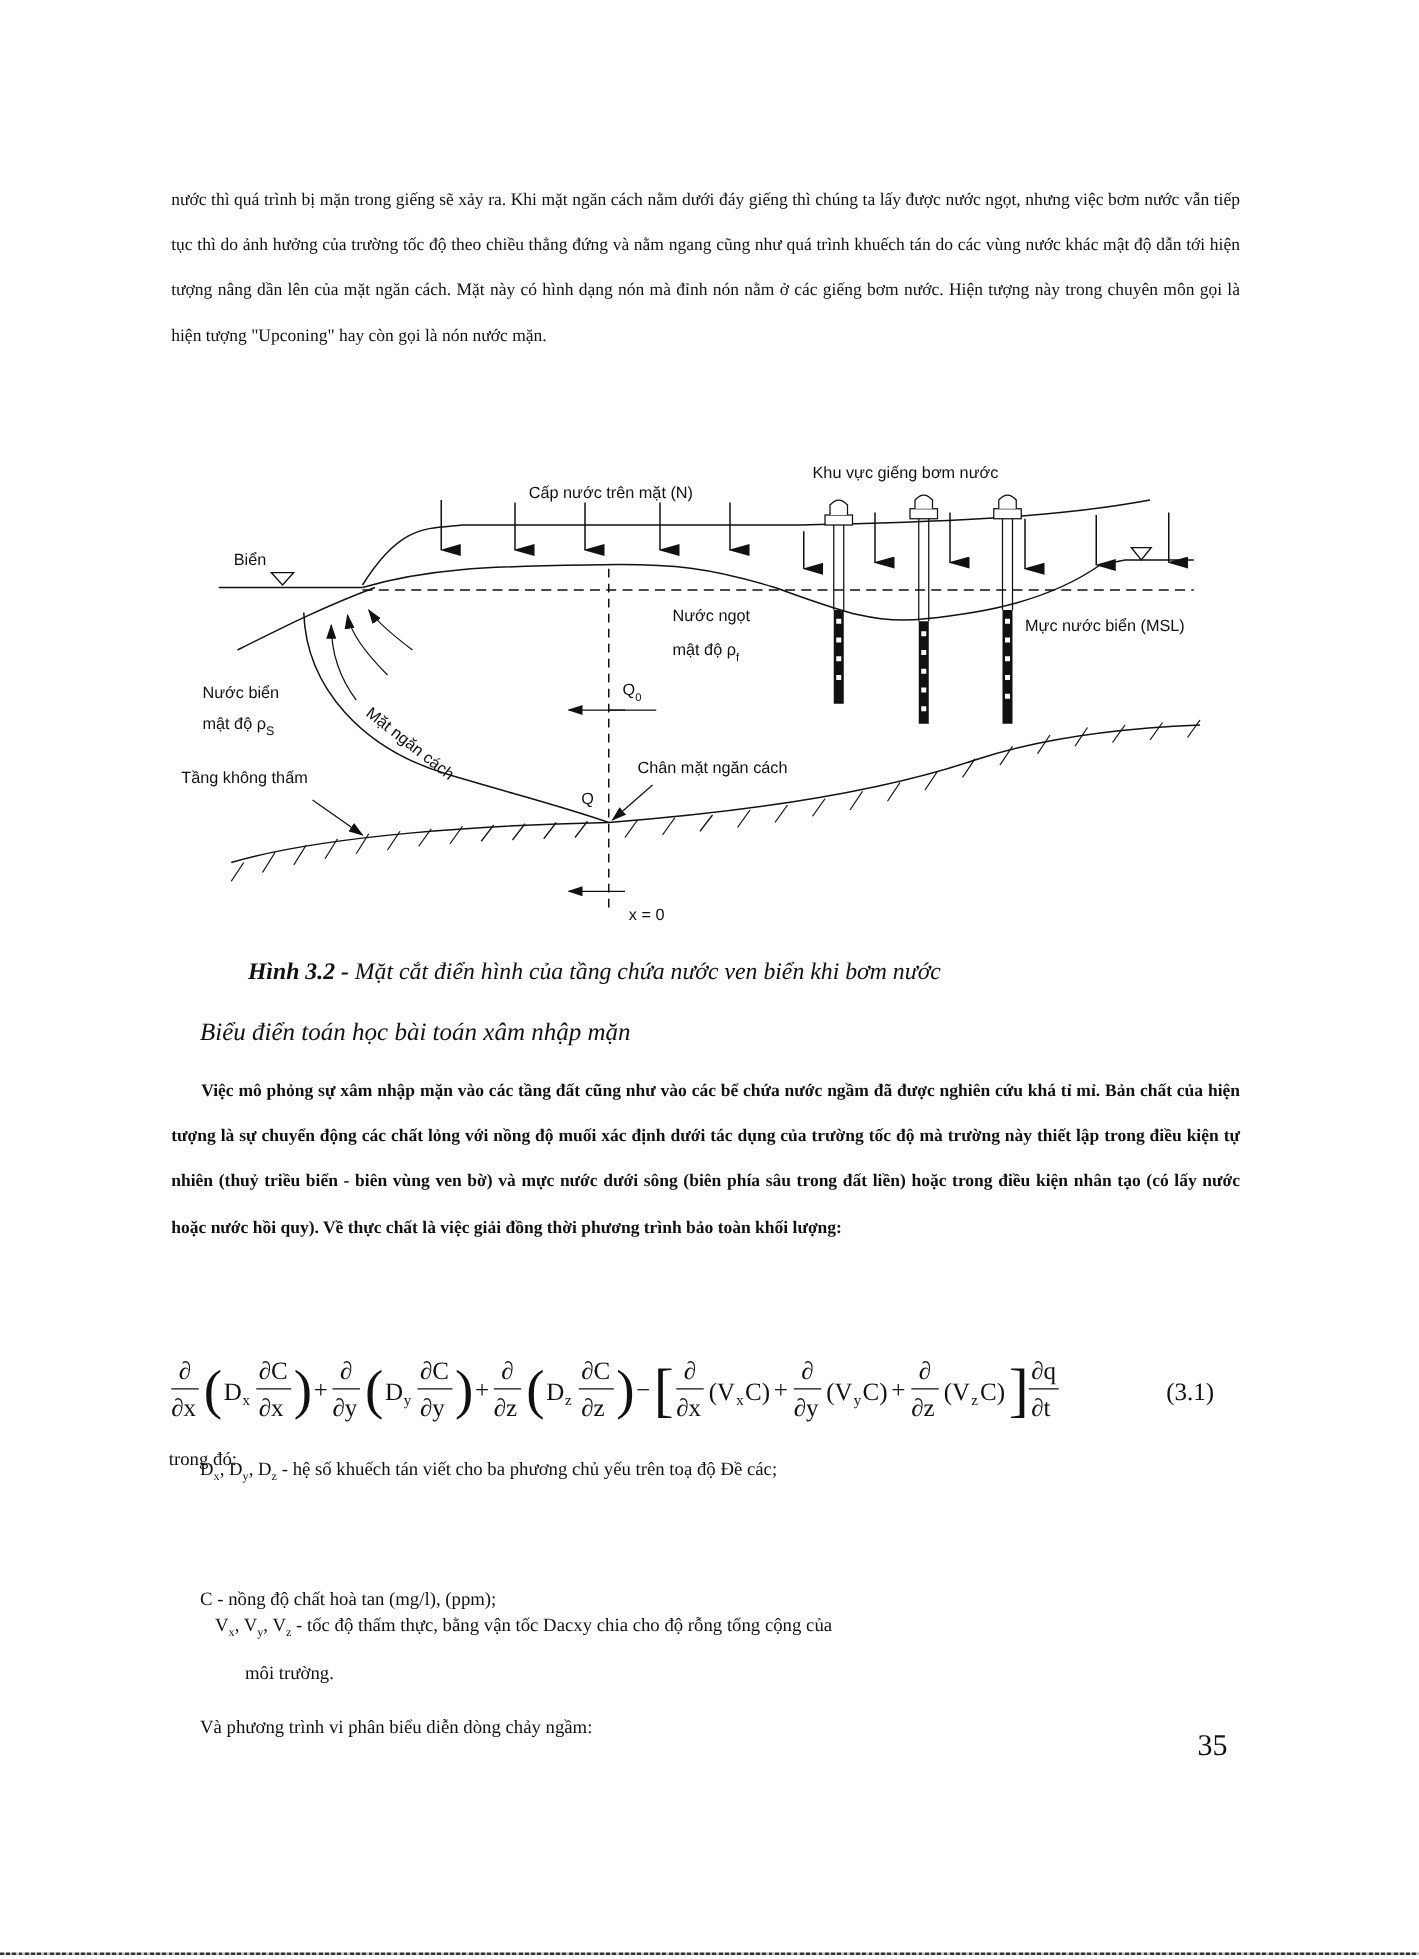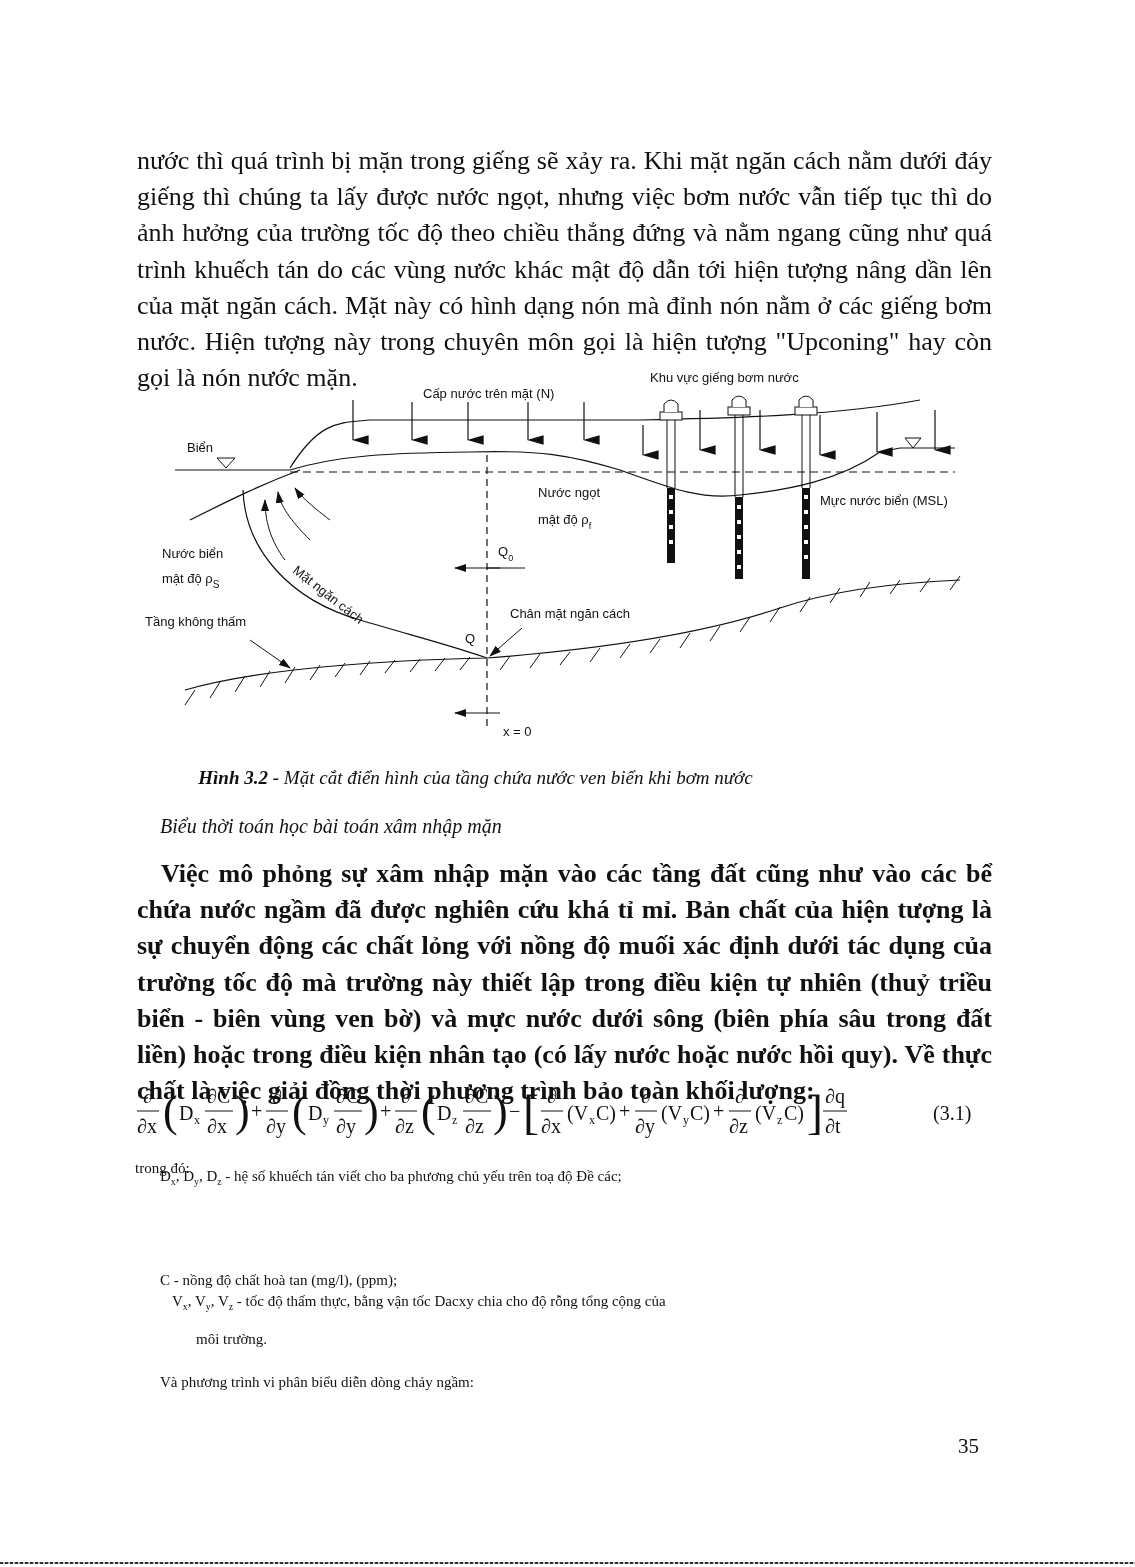--- a/index.html
+++ b/index.html
@@ -1,25 +1,25 @@
 <!DOCTYPE html>
 <html><head>
 <meta charset="utf-8">
 <style>
   html, body { margin: 0; padding: 0; background: #ffffff; }
   body { width: 1135px; height: 1567px; position: relative; overflow: hidden;
          font-family: "Liberation Serif", "DejaVu Serif", serif; color: #111; }
-  .para { position: absolute; left: 137px; width: 855px; font-size: 26px; line-height: 36.2px; text-align: justify; text-align-last: left; }
+  .para { position: absolute; left: 137px; width: 855px; font-size: 14px; line-height: 36.2px; text-align: justify; text-align-last: left; }
   .para.indent { text-indent: 24px; font-weight: bold; }
   .caption { position: absolute; left: 0; width: 951px; top: 767px; text-align: center; font-size: 19px; font-style: italic; }
   .caption b { font-weight: bold; }
   .subhead { position: absolute; left: 160px; top: 815px; font-size: 20px; font-style: italic; }
   .eq { position: absolute; left: 135px; top: 1078px; width: 860px; height: 70px; }
   .line { position: absolute; font-size: 15px; }
-  .pagenum { position: absolute; left: 958px; top: 1434px; font-size: 21px; text-align: center; }
+  .pagenum { position: absolute; left: 958px; top: 1384px; font-size: 24px; text-align: center; }
   .bottom-rule { position: absolute; left: 0; top: 1562px; width: 1135px; height: 2px;
                  background: repeating-linear-gradient(90deg,#333 0 3px,#bbb 3px 5px); }
   .fig { position: absolute; left: 140px; top: 360px; width: 860px; height: 390px; }
   .fig text { font-family: "Liberation Sans", "DejaVu Sans", sans-serif; font-size: 13px; fill: #111; }
   sub { font-size: 0.65em; }
 </style>
 </head>
 <body>
 
 <div class="para" style="top:143px;">nước thì quá trình bị mặn trong giếng sẽ xảy ra. Khi mặt ngăn cách nằm dưới đáy giếng thì chúng ta lấy được nước ngọt, nhưng việc bơm nước vẫn tiếp tục thì do ảnh hưởng của trường tốc độ theo chiều thẳng đứng và nằm ngang cũng như quá trình khuếch tán do các vùng nước khác mật độ dẫn tới hiện tượng nâng dần lên của mặt ngăn cách. Mặt này có hình dạng nón mà đỉnh nón nằm ở các giếng bơm nước. Hiện tượng này trong chuyên môn gọi là hiện tượng "Upconing" hay còn gọi là nón nước mặn.</div>
@@ -157,21 +157,21 @@
   <text x="0" y="0" transform="translate(152,212) rotate(38)">Mặt ngăn cách</text>
   <text x="5" y="266">Tầng không thấm</text>
   <text x="370" y="258">Chân mặt ngăn cách</text>
   <text x="358" y="196"><tspan>Q</tspan><tspan dy="5" font-size="9">0</tspan></text>
   <text x="325" y="283">Q</text>
   <text x="363" y="376">x = 0</text>
 </svg>
 
 <div class="caption"><b>Hình 3.2 -</b><span> Mặt cắt điển hình của tầng chứa nước ven biển khi bơm nước</span></div>
 
-<div class="subhead">Biểu thời toán học bài toán xâm nhập mặn</div>
+<div class="subhead">Biểu điển toán học bài toán xâm nhập mặn</div>
 
 <div class="para indent" style="top:856px;">Việc mô phỏng sự xâm nhập mặn vào các tầng đất cũng như vào các bể chứa nước ngầm đã được nghiên cứu khá tỉ mỉ. Bản chất của hiện tượng là sự chuyển động các chất lỏng với nồng độ muối xác định dưới tác dụng của trường tốc độ mà trường này thiết lập trong điều kiện tự nhiên (thuỷ triều biển - biên vùng ven bờ) và mực nước dưới sông (biên phía sâu trong đất liền) hoặc trong điều kiện nhân tạo (có lấy nước hoặc nước hồi quy). Về thực chất là việc giải đồng thời phương trình bảo toàn khối lượng:</div>
 
 <svg class="eq" viewBox="0 0 860 70" xmlns="http://www.w3.org/2000/svg" font-family="Liberation Serif, DejaVu Serif, serif" font-size="20">
   <g fill="#111" stroke="none">
     <text x="8" y="25">∂</text>
       <line x1="2" y1="33" x2="24" y2="33" stroke="#111"></line>
       <text x="2" y="55">∂x</text>
     <text x="28" y="48" font-size="44" font-weight="100">(</text>
       <text x="44" y="42">D</text>

